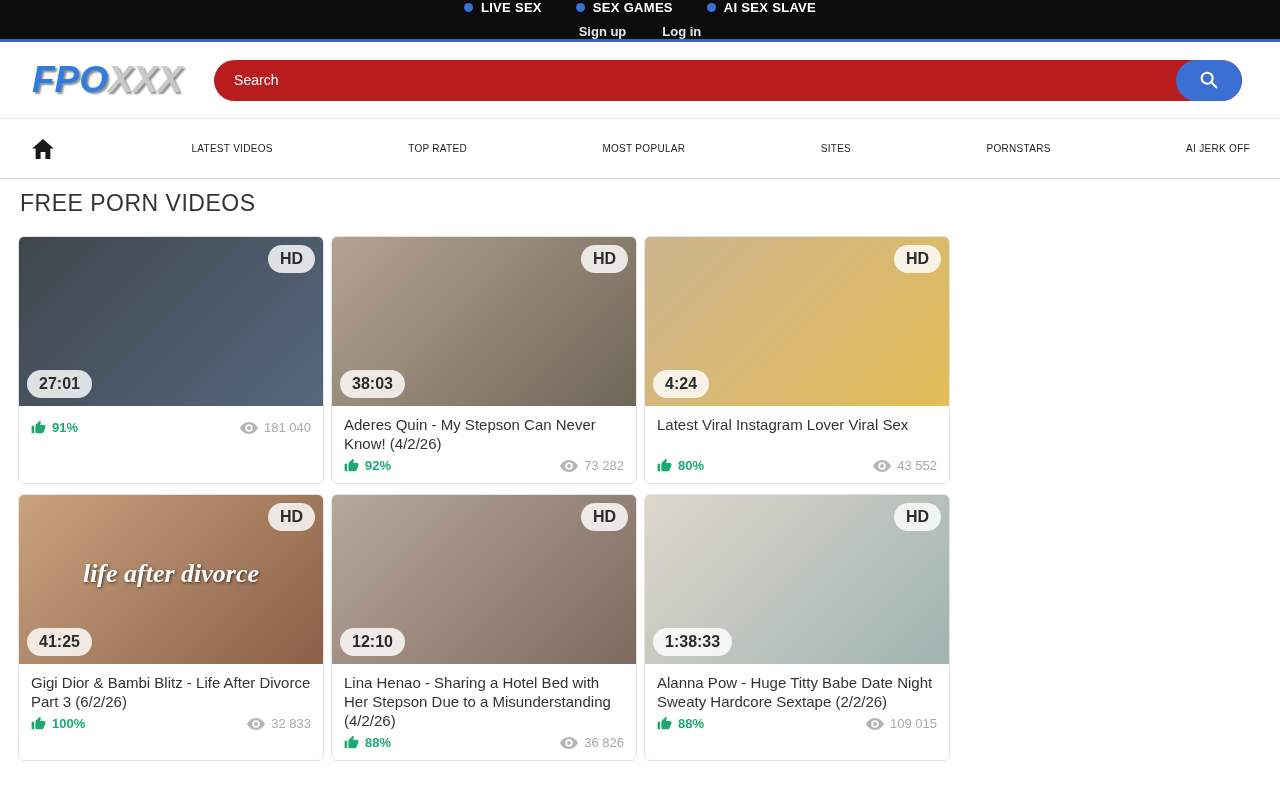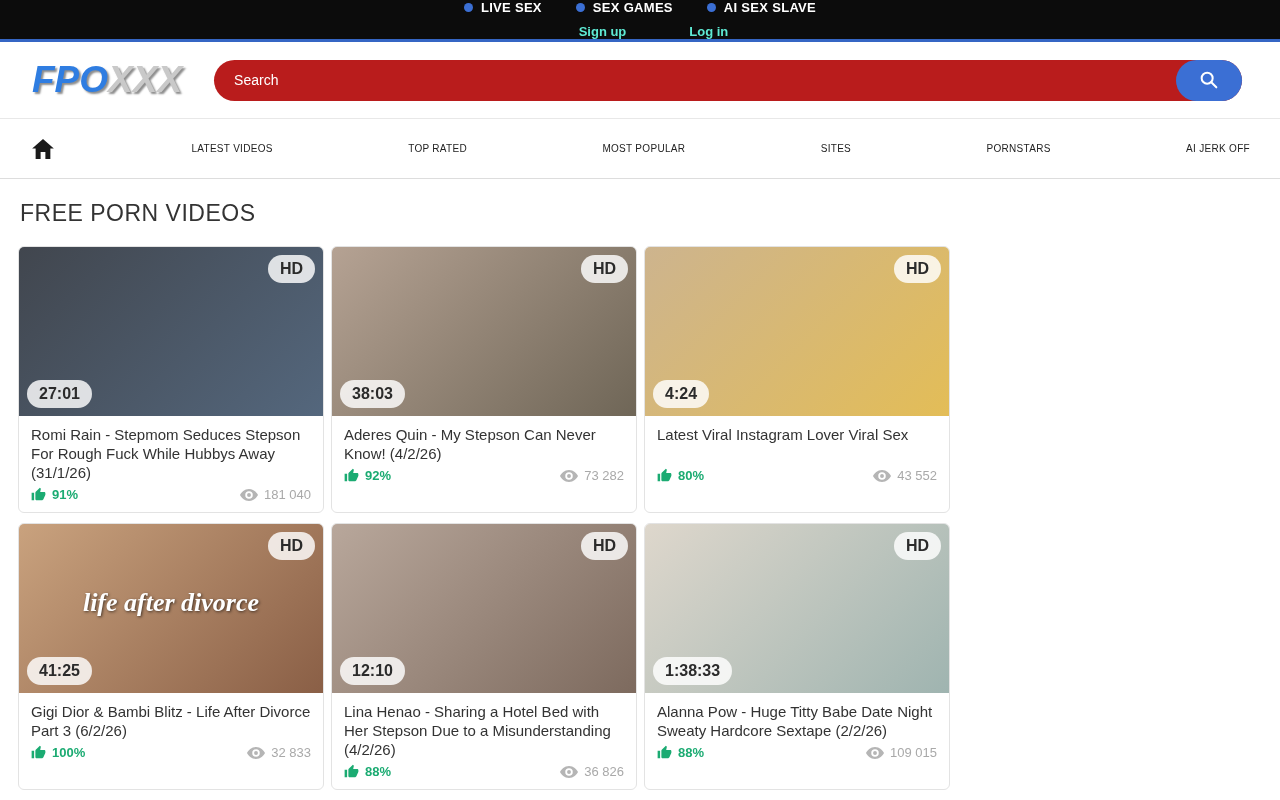--- a/index.html
+++ b/index.html
@@ -7,21 +7,21 @@
     font-family:"Liberation Sans", sans-serif; }
 
   
   .topbar { height:42px; background:#0c0c0c; border-bottom:3px solid #3566c4;
     display:flex; align-items:center; justify-content:space-between; padding:0 30px;flex-direction:column; }
   .topbar-links { display:flex; align-items:center; gap:34px; }
   .topbar-link { display:flex; align-items:center; gap:8px; color:#fff;
     font-size:13px; font-weight:700; letter-spacing:.3px; cursor:pointer; }
   .dot { width:9px; height:9px; border-radius:50%; background:#3b6fd4; display:inline-block; }
   .auth-links { display:flex; align-items:center; gap:36px; }
-  .auth-link { color:#5eead4; font-size:13px; font-weight:700; cursor:pointer;margin-left:27px; }
+  .auth-link { color:#e5e5e5; font-size:13px; font-weight:700; cursor:pointer; }
 
   
   .header { height:77px; background:#fff; border-bottom:1px solid #e8e8e8;
     display:flex; align-items:center; padding:0 38px 0 32px; }
   .logo { font-size:37px; font-weight:800; font-style:italic; letter-spacing:0px;
     white-space:nowrap; cursor:pointer; user-select:none; }
   .logo-fpo { color:#2f7de1; text-shadow:2px 2px 2px rgba(0,0,0,.45); }
   .logo-xxx { color:#c9c9c9; text-shadow:2px 2px 2px rgba(0,0,0,.45); }
   .search-wrap { position:relative; flex:1; margin-left:32px; height:41px; }
   .search-input { width:100%; height:41px; background:#b91c1c; border:none;
@@ -33,21 +33,21 @@
     display:flex; align-items:center; justify-content:center; }
 
   
   .nav { height:60px; background:#fff; border-bottom:1px solid #ddd;
     display:flex; align-items:center; justify-content:space-between; padding:0 30px; }
   .nav-home { display:flex; align-items:center; cursor:pointer; }
   .nav-item { font-size:10px; color:#222; letter-spacing:.3px; cursor:pointer;text-align:right; }
 
   
   .page-heading { font-size:23px; color:#333; font-weight:400; letter-spacing:.5px;
-    margin:21px 0 19px 20px; }
+    margin:11px 0 19px 20px; }
 
   .grid { display:flex; flex-wrap:wrap; column-gap:7px; row-gap:10px; padding:0 18px; }
   .card { width:306px; border:1px solid #e3e3e3; border-radius:6px; overflow:hidden;
     background:#fff; }
   .thumb { position:relative; height:169px; cursor:pointer; }
   .thumb-text { position:absolute; left:0; right:0; top:38%; text-align:center;
     color:#fff; font-family:"Liberation Serif", serif; font-style:italic;
     font-size:26px; font-weight:700; text-shadow:1px 1px 3px rgba(0,0,0,.6);
     pointer-events:none; }
   .badge { position:absolute; background:rgba(255,255,255,.82); color:#2b2b2b;
@@ -125,21 +125,20 @@
 <h1 class="page-heading">FREE PORN VIDEOS</h1>
 
 <div class="grid">
   <div class="card">
     <div class="thumb" style="background: linear-gradient(135deg, rgb(65, 70, 78) 0%, rgb(84, 103, 125) 100%);">
       <div class="thumb-text"></div>
       <span class="badge badge-hd">HD</span>
       <span class="badge badge-duration">27:01</span>
     </div>
     <div class="card-info">
-      <div class="card-title">Romi Rain - Stepmom Seduces Stepson For Rough Fuck While Hubbys Away (31/1/26)</div>
       <div class="card-stats">
         <span class="stat stat-likes">
           <span>
             <svg class="icon-svg" width="15" height="15" viewBox="0 0 24 24">
               <path fill="#1bab72" d="M1 21h4V9H1v12zM23 10c0-1.1-.9-2-2-2h-6.31l.95-4.57.03-.32c0-.41-.17-.79-.44-1.06L14.17 1 7.59 7.59C7.22 7.95 7 8.45 7 9v10c0 1.1.9 2 2 2h9c.83 0 1.54-.5 1.84-1.22l3.02-7.05c.09-.23.14-.47.14-.73v-2z"></path>
             </svg>
           </span>
           <span>91%</span>
         </span>
         <span class="stat stat-views">

